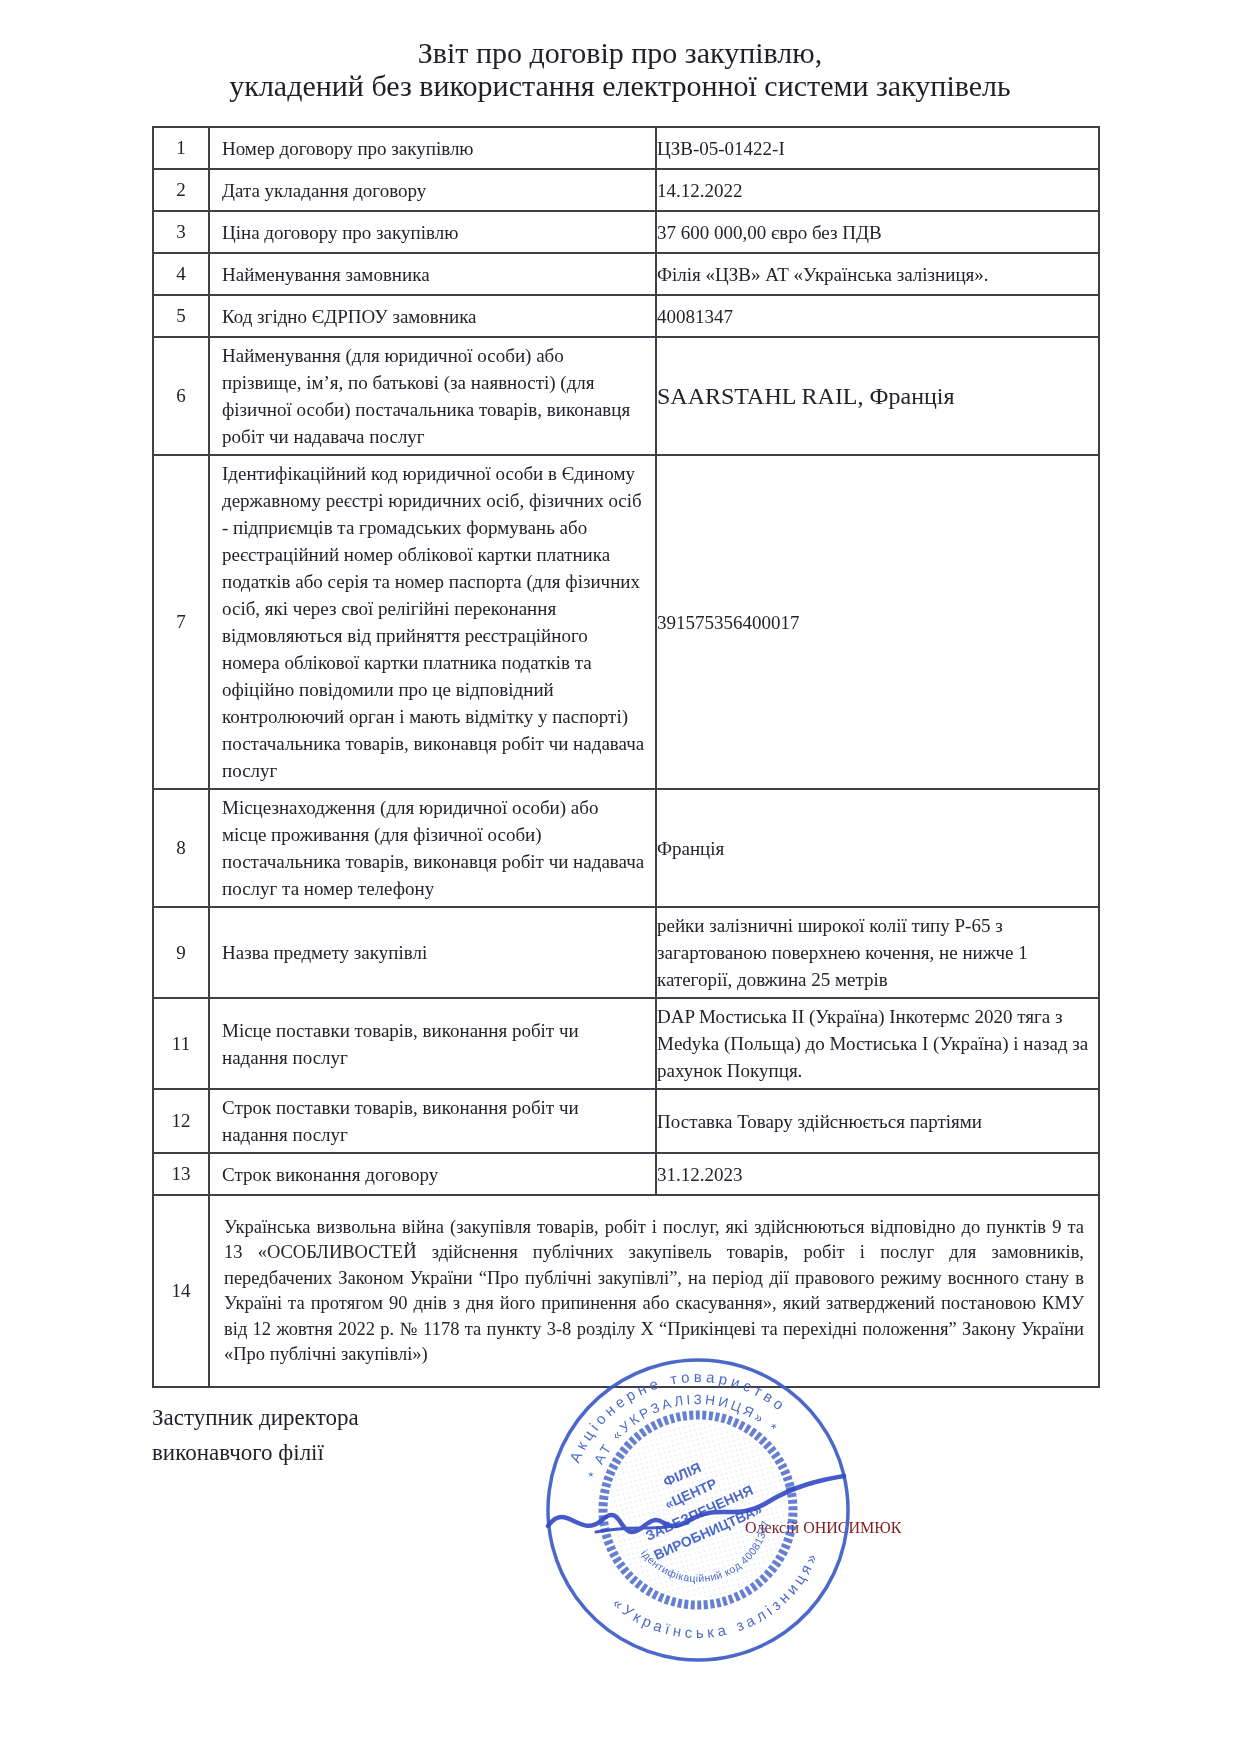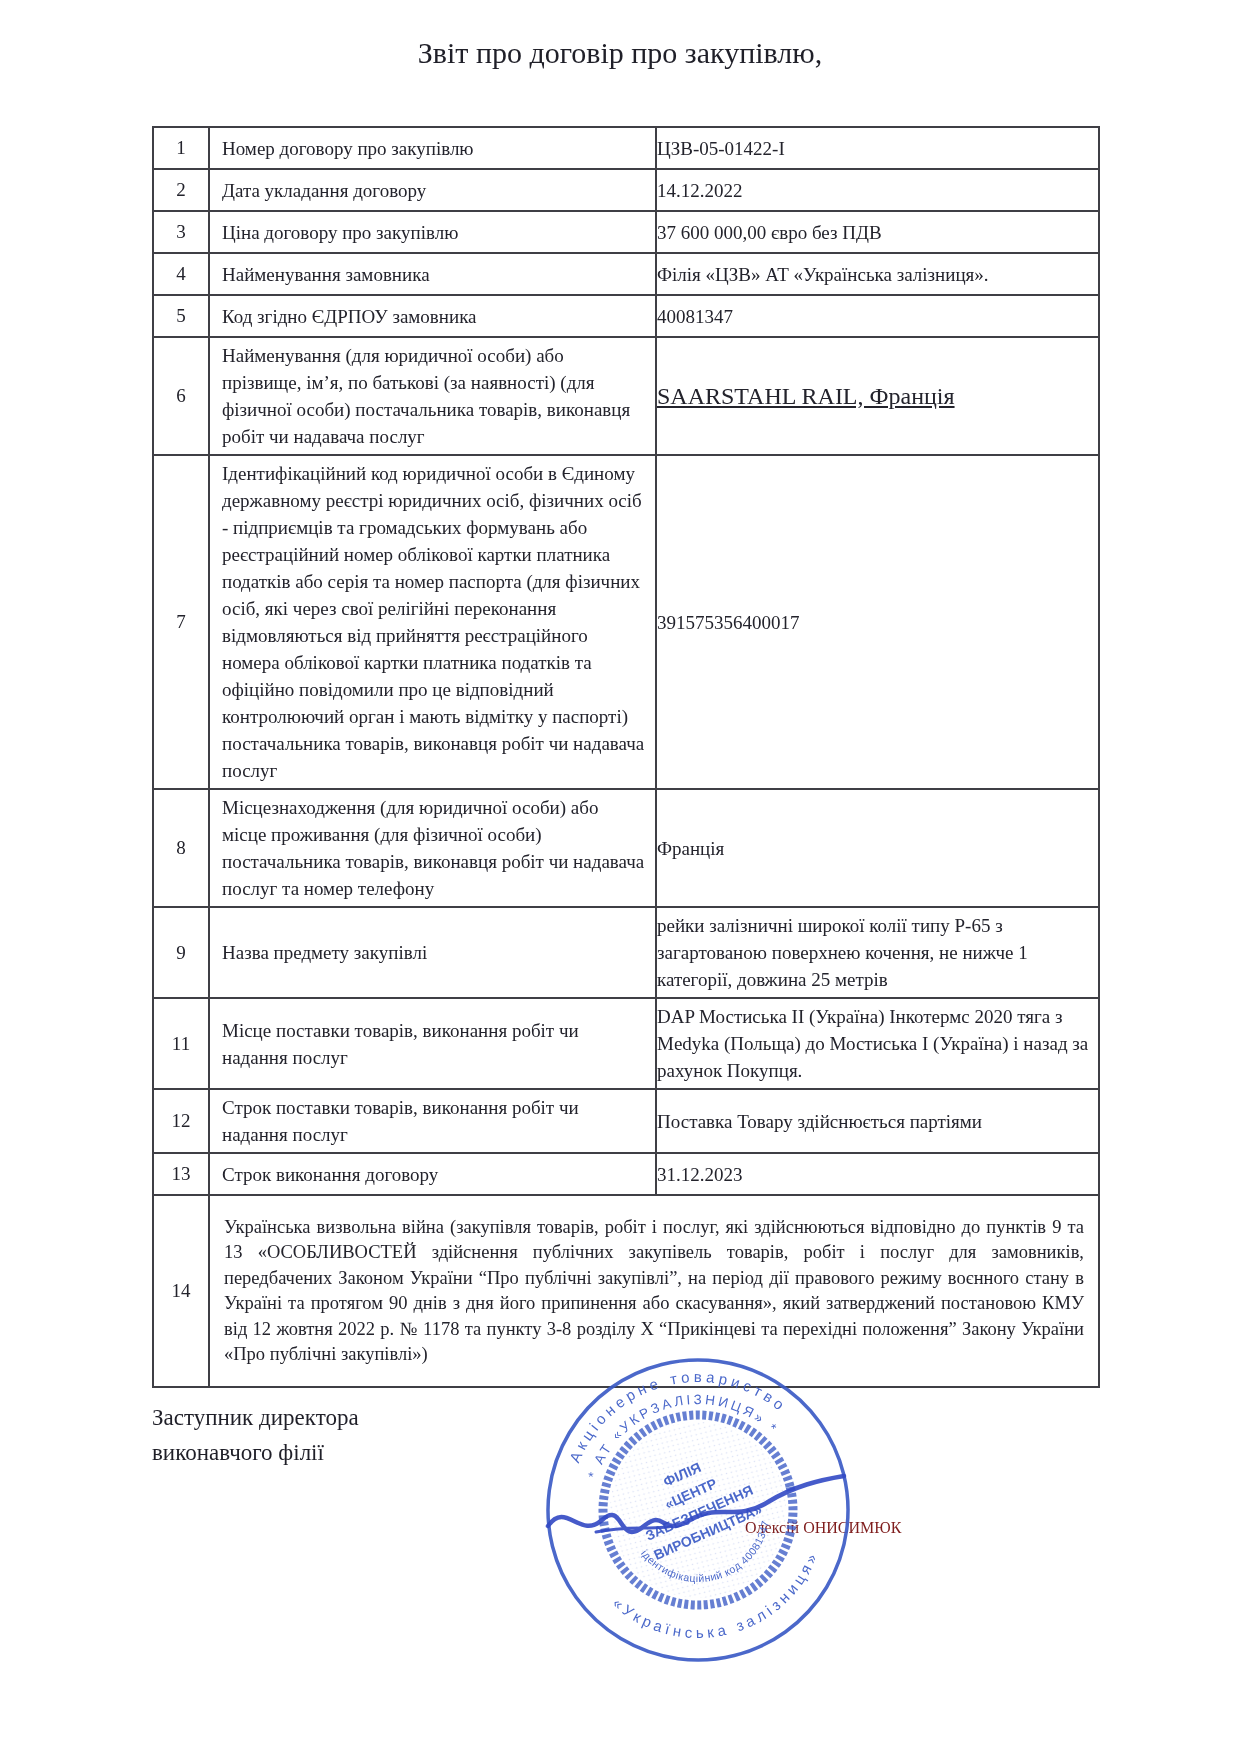--- a/index.html
+++ b/index.html
@@ -21,32 +21,33 @@
     font-size:19px;color:#23232c;
   }
   table.report td{
     border:2px solid #3f3f45;
     vertical-align:middle;
     overflow:hidden;
   }
   td.num{width:50px;text-align:center;padding:2px;}
   td.label{width:423px;padding:4px 10px 4px 12px;line-height:27px;margin-top:28px;}
   td.value{width:433px;padding:4px 8px 4px 0;line-height:27px;}
-  td.value.big{font-size:24px;text-decoration:underline;}
+  td.value.big{font-size:24px;}
   td.merged{padding:8px 14px;line-height:25.5px;font-size:18.5px;text-align:justify;}
   .sig-block{position:absolute;left:152px;top:1400px;font-size:23px;line-height:35px;color:#1f1f28;}
   .signer{position:absolute;left:745px;top:1519px;font-size:16px;color:#7f1d1d;}
   .stamp{position:absolute;left:538px;top:1350px;width:320px;height:320px;}
   .stamp svg{display:block;}
 </style>
 </head>
 <body>
 
 <div class="title">
   <div>Звіт про договір про закупівлю,</div>
+  <div>укладений без використання електронної системи закупівель</div>
 </div>
 
 <table class="report">
   <tbody>
     <tr style="height:42px">
       <td class="num">1</td>
       <td class="label">Номер договору про закупівлю</td>
       <td class="value">ЦЗВ-05-01422-І</td>
     </tr>
     <tr style="height:42px">

